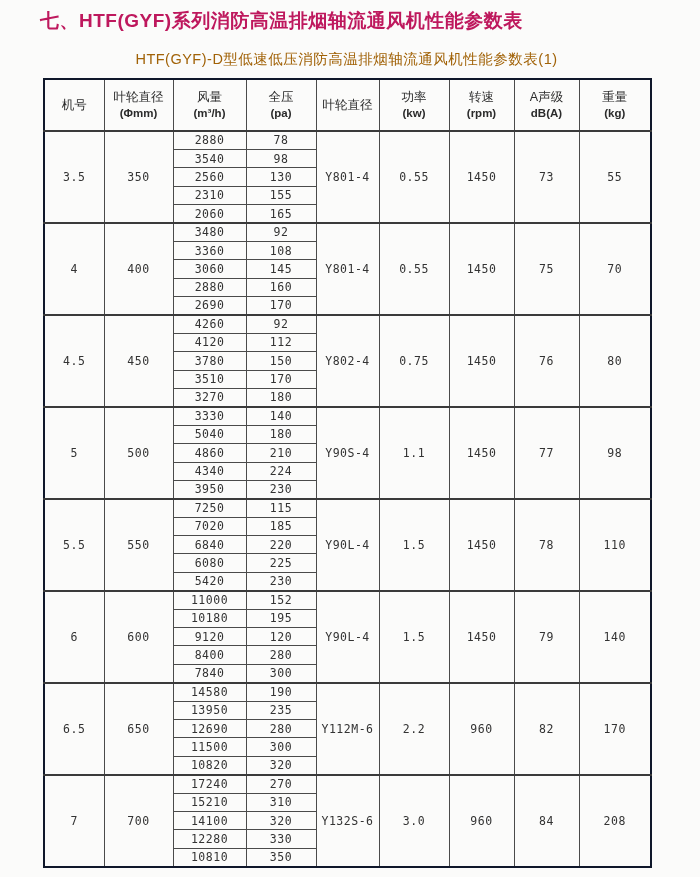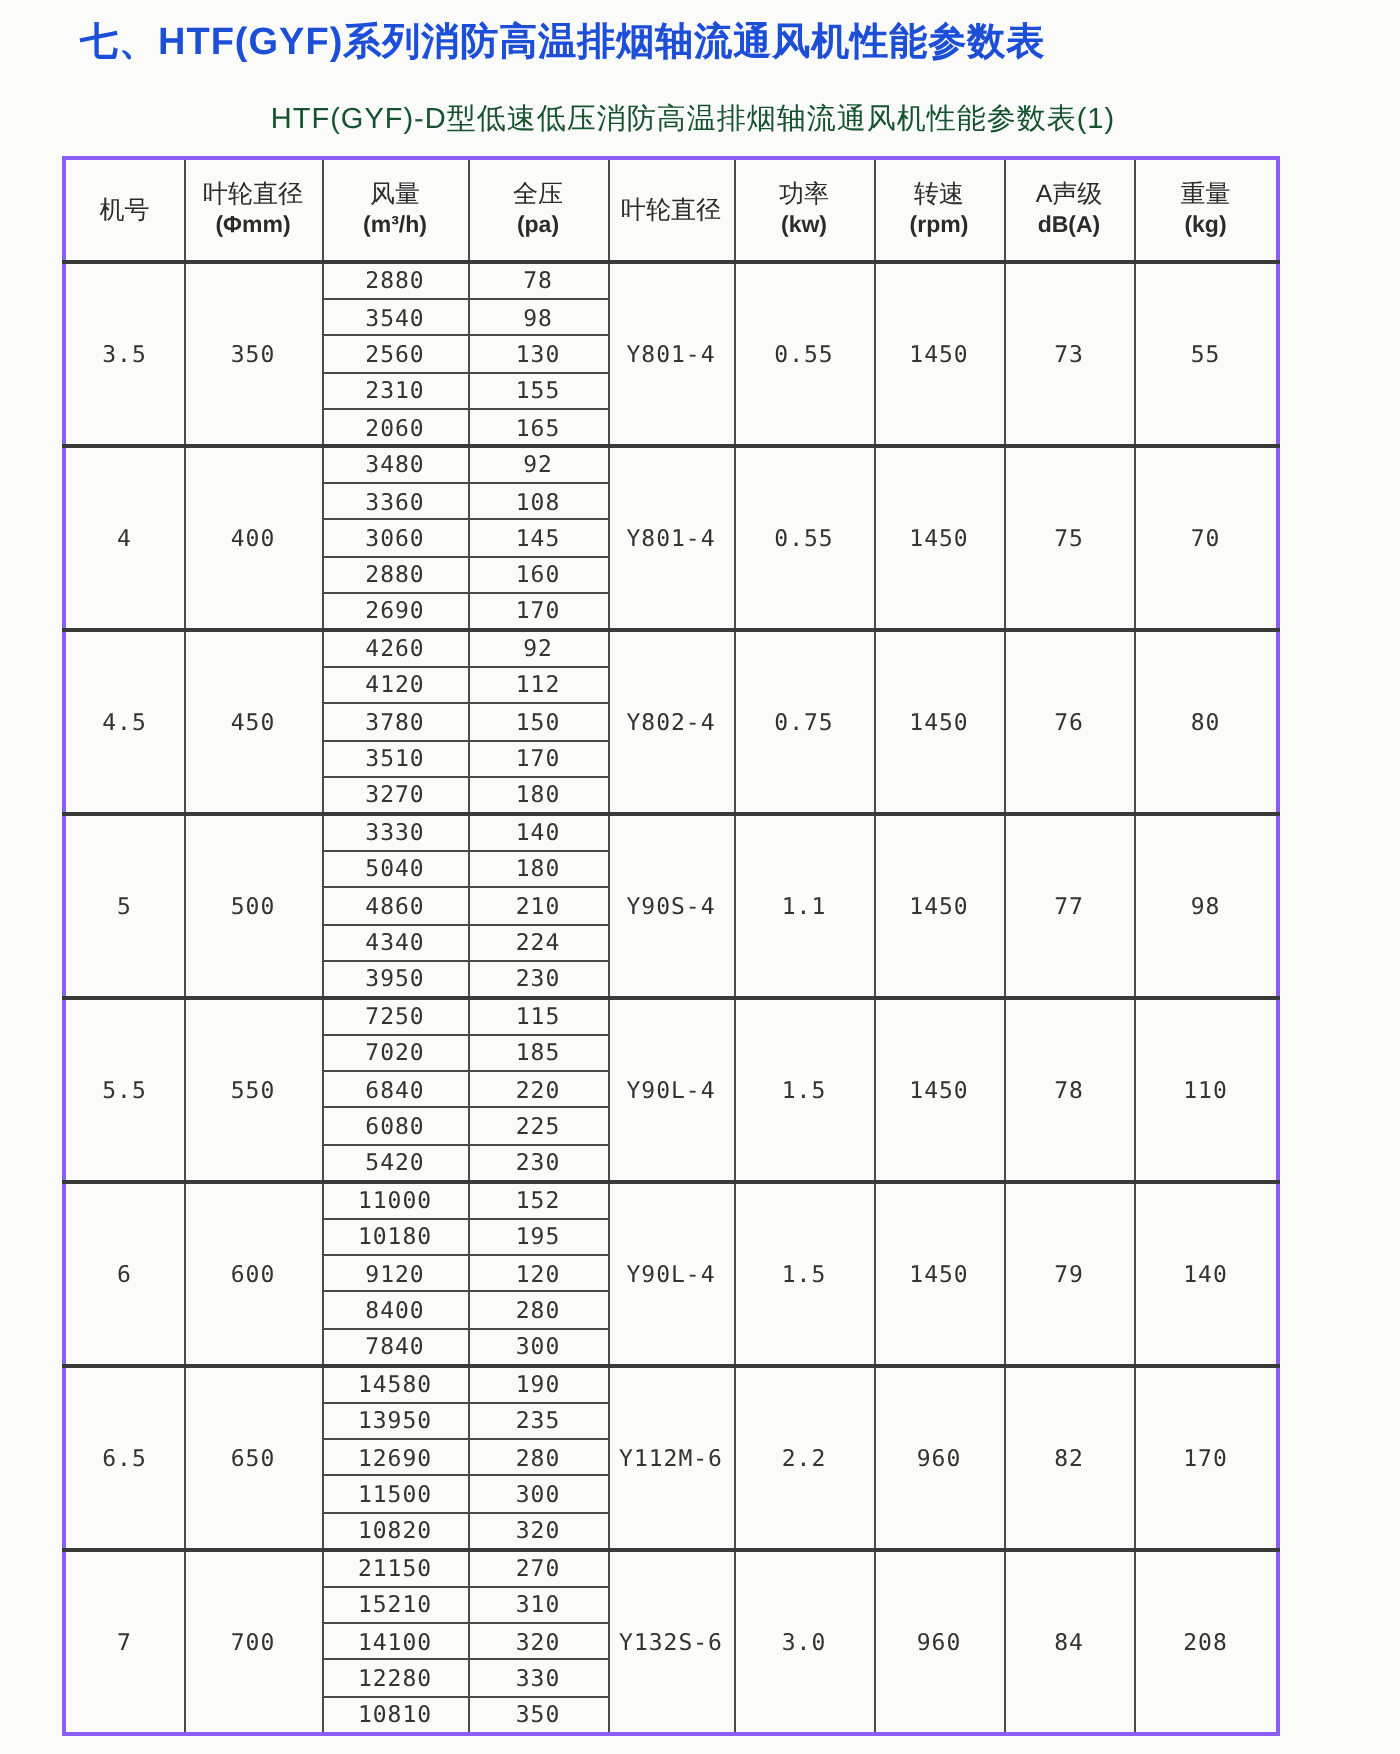--- a/index.html
+++ b/index.html
@@ -13,41 +13,41 @@
     width: 700px; height: 877px;
     background: #fbfbfa;
     overflow: hidden;
   }
   .doc-title {
     position: absolute;
     left: 40px; top: 8px;
     margin: 0;
     font-size: 19px;
     font-weight: bold;
-    color: #1d4ed8;
+    color: #be185d;
     letter-spacing: 0.5px;
     white-space: nowrap;
   }
   .doc-subtitle {
     position: absolute;
     left: 43px; top: 50px;
     width: 607px;
     text-align: center;
     font-size: 14.5px;
-    color: #14532d;
+    color: #a16207;
     letter-spacing: 0.5px;
     white-space: nowrap;
   }
   table.perf {
     position: absolute;
-    left: 31px; top: 78px;
+    left: 43px; top: 78px;
     width: 607px;
     border-collapse: collapse;
     table-layout: fixed;
-    border: 2px solid #8b5cf6;
+    border: 2px solid #0f172a;
   }
   table.perf th, table.perf td {
     border: 1px solid #4a4a4a;
     text-align: center;
     vertical-align: middle;
     padding: 0;
     overflow: hidden;
   }
   table.perf thead tr { height: 52px; }
   table.perf thead th {
@@ -316,21 +316,21 @@
           <td>11500</td>
           <td>300</td>
         </tr>
         <tr>
           <td>10820</td>
           <td>320</td>
         </tr>
         <tr class="group-start">
           <td rowspan="5">7</td>
           <td rowspan="5">700</td>
-          <td>21150</td>
+          <td>17240</td>
           <td>270</td>
           <td rowspan="5">Y132S-6</td>
           <td rowspan="5">3.0</td>
           <td rowspan="5">960</td>
           <td rowspan="5">84</td>
           <td rowspan="5">208</td>
         </tr>
         <tr>
           <td>15210</td>
           <td>310</td>

